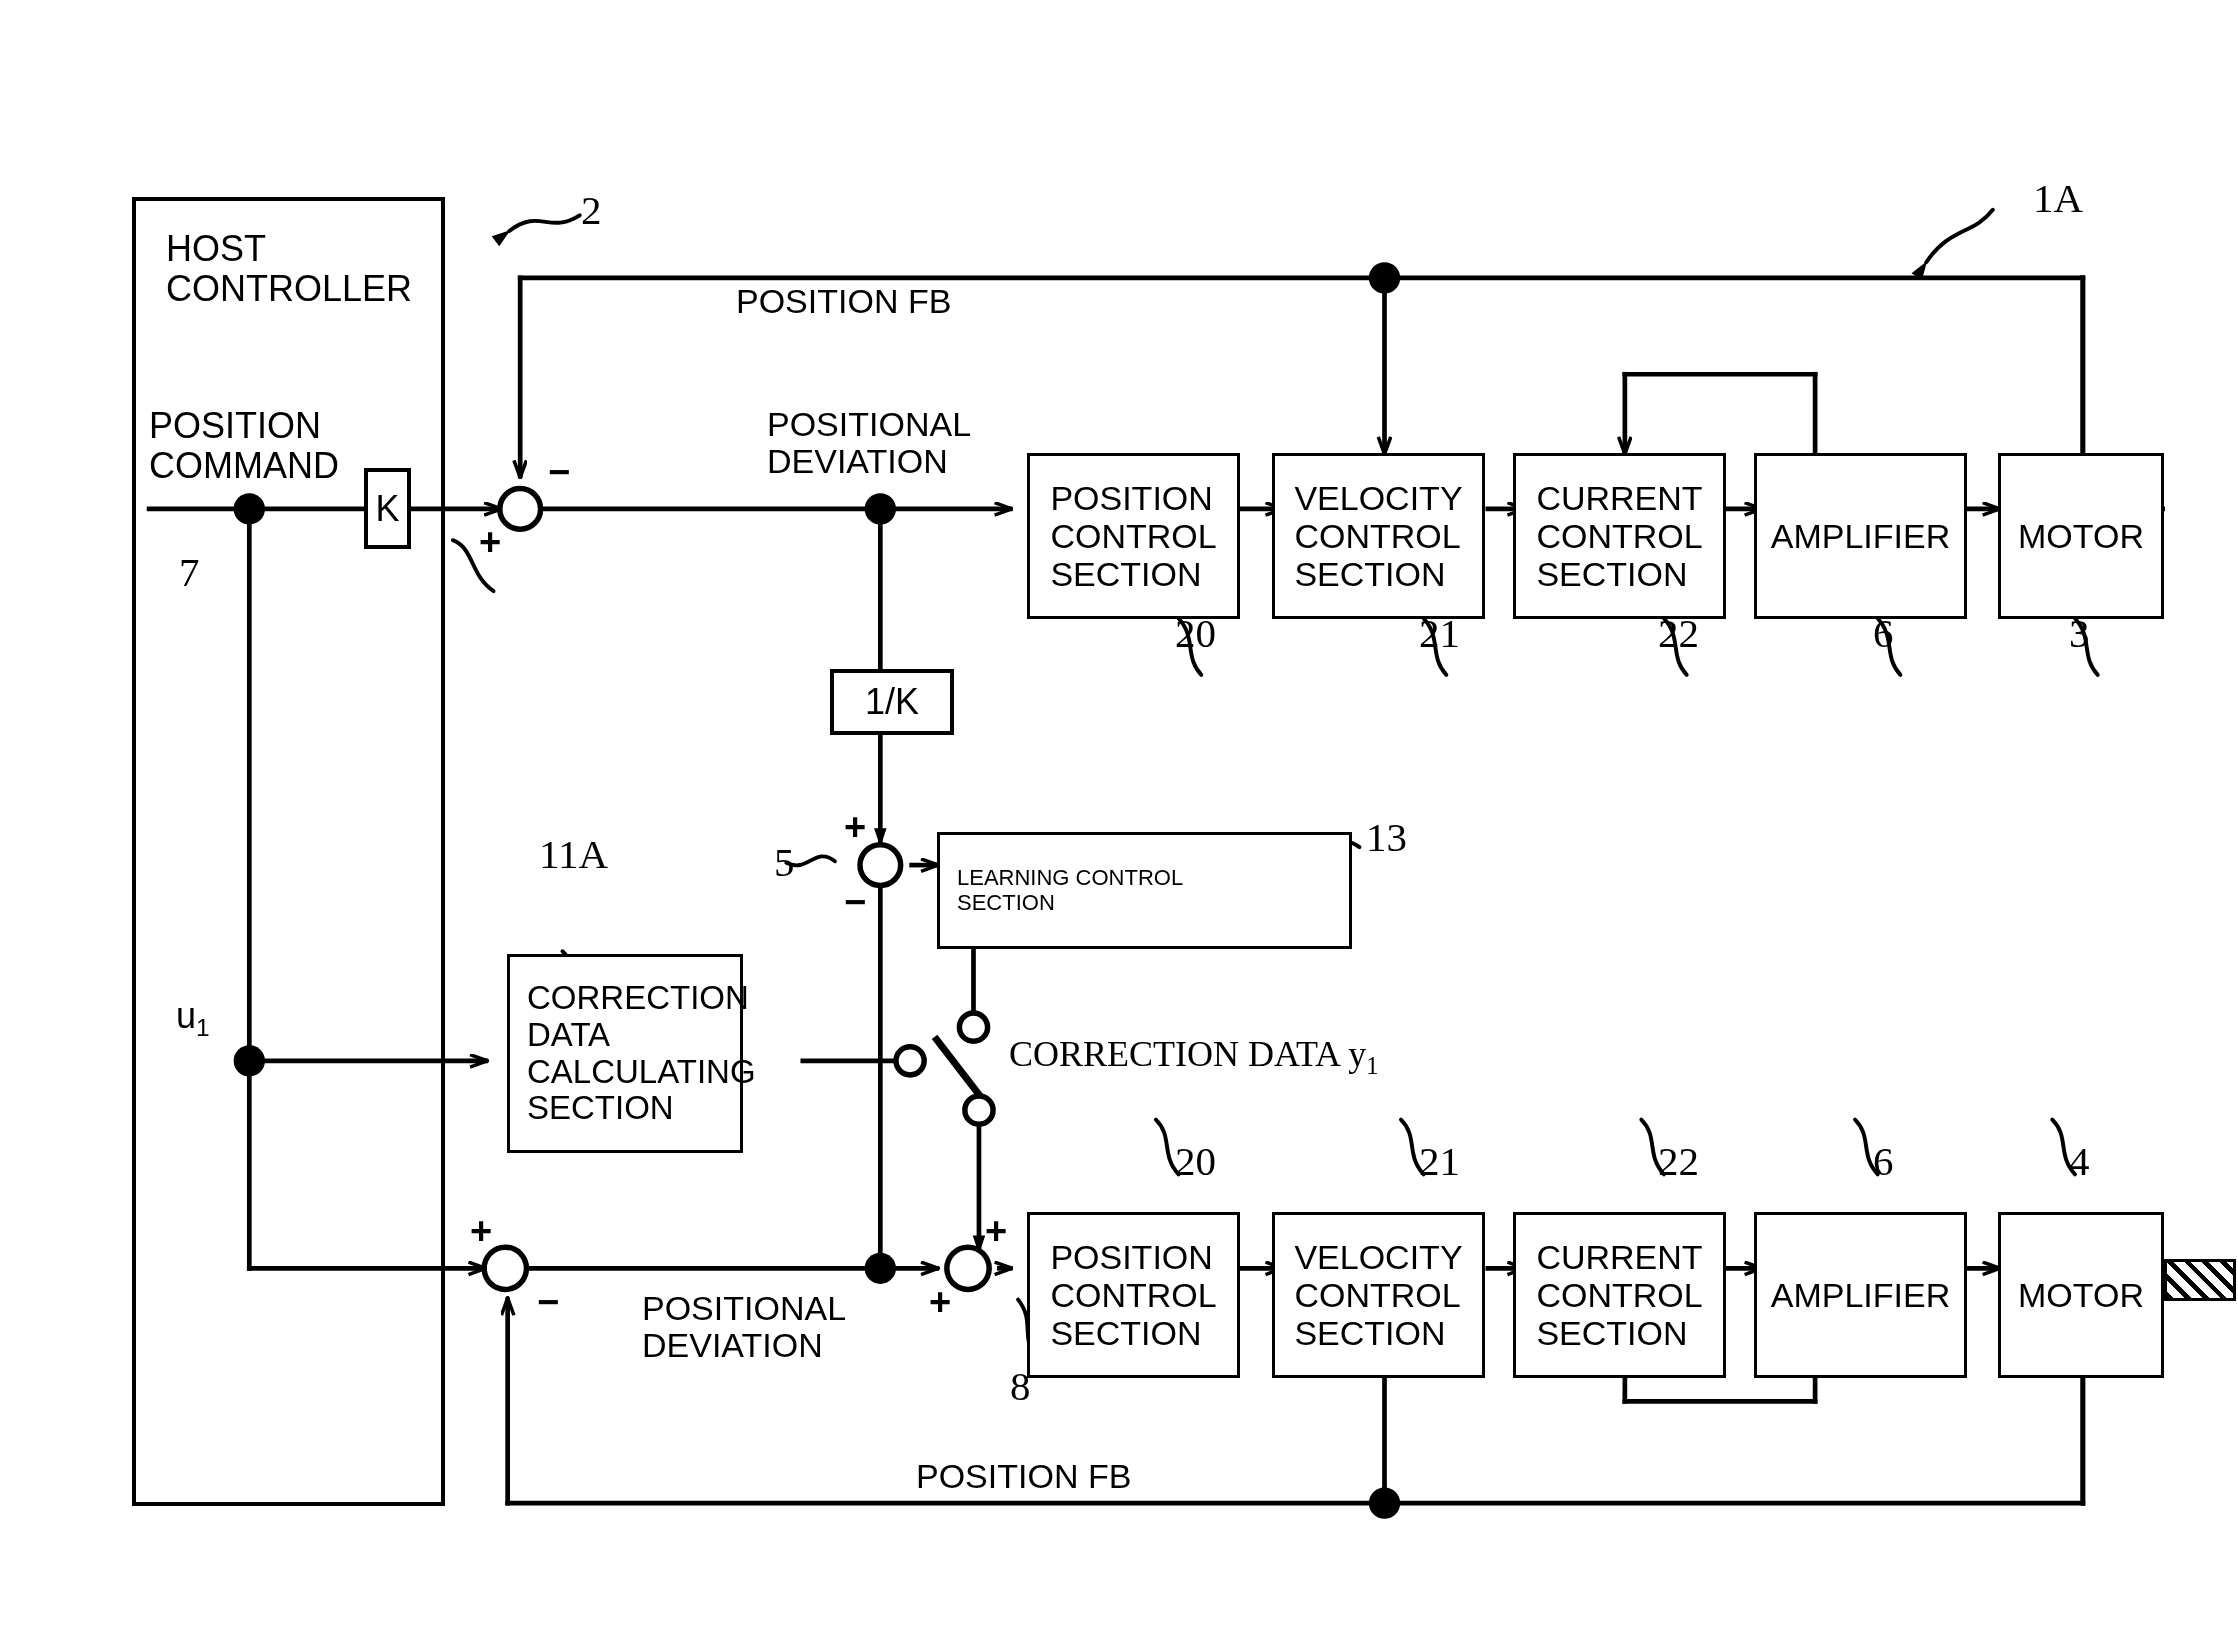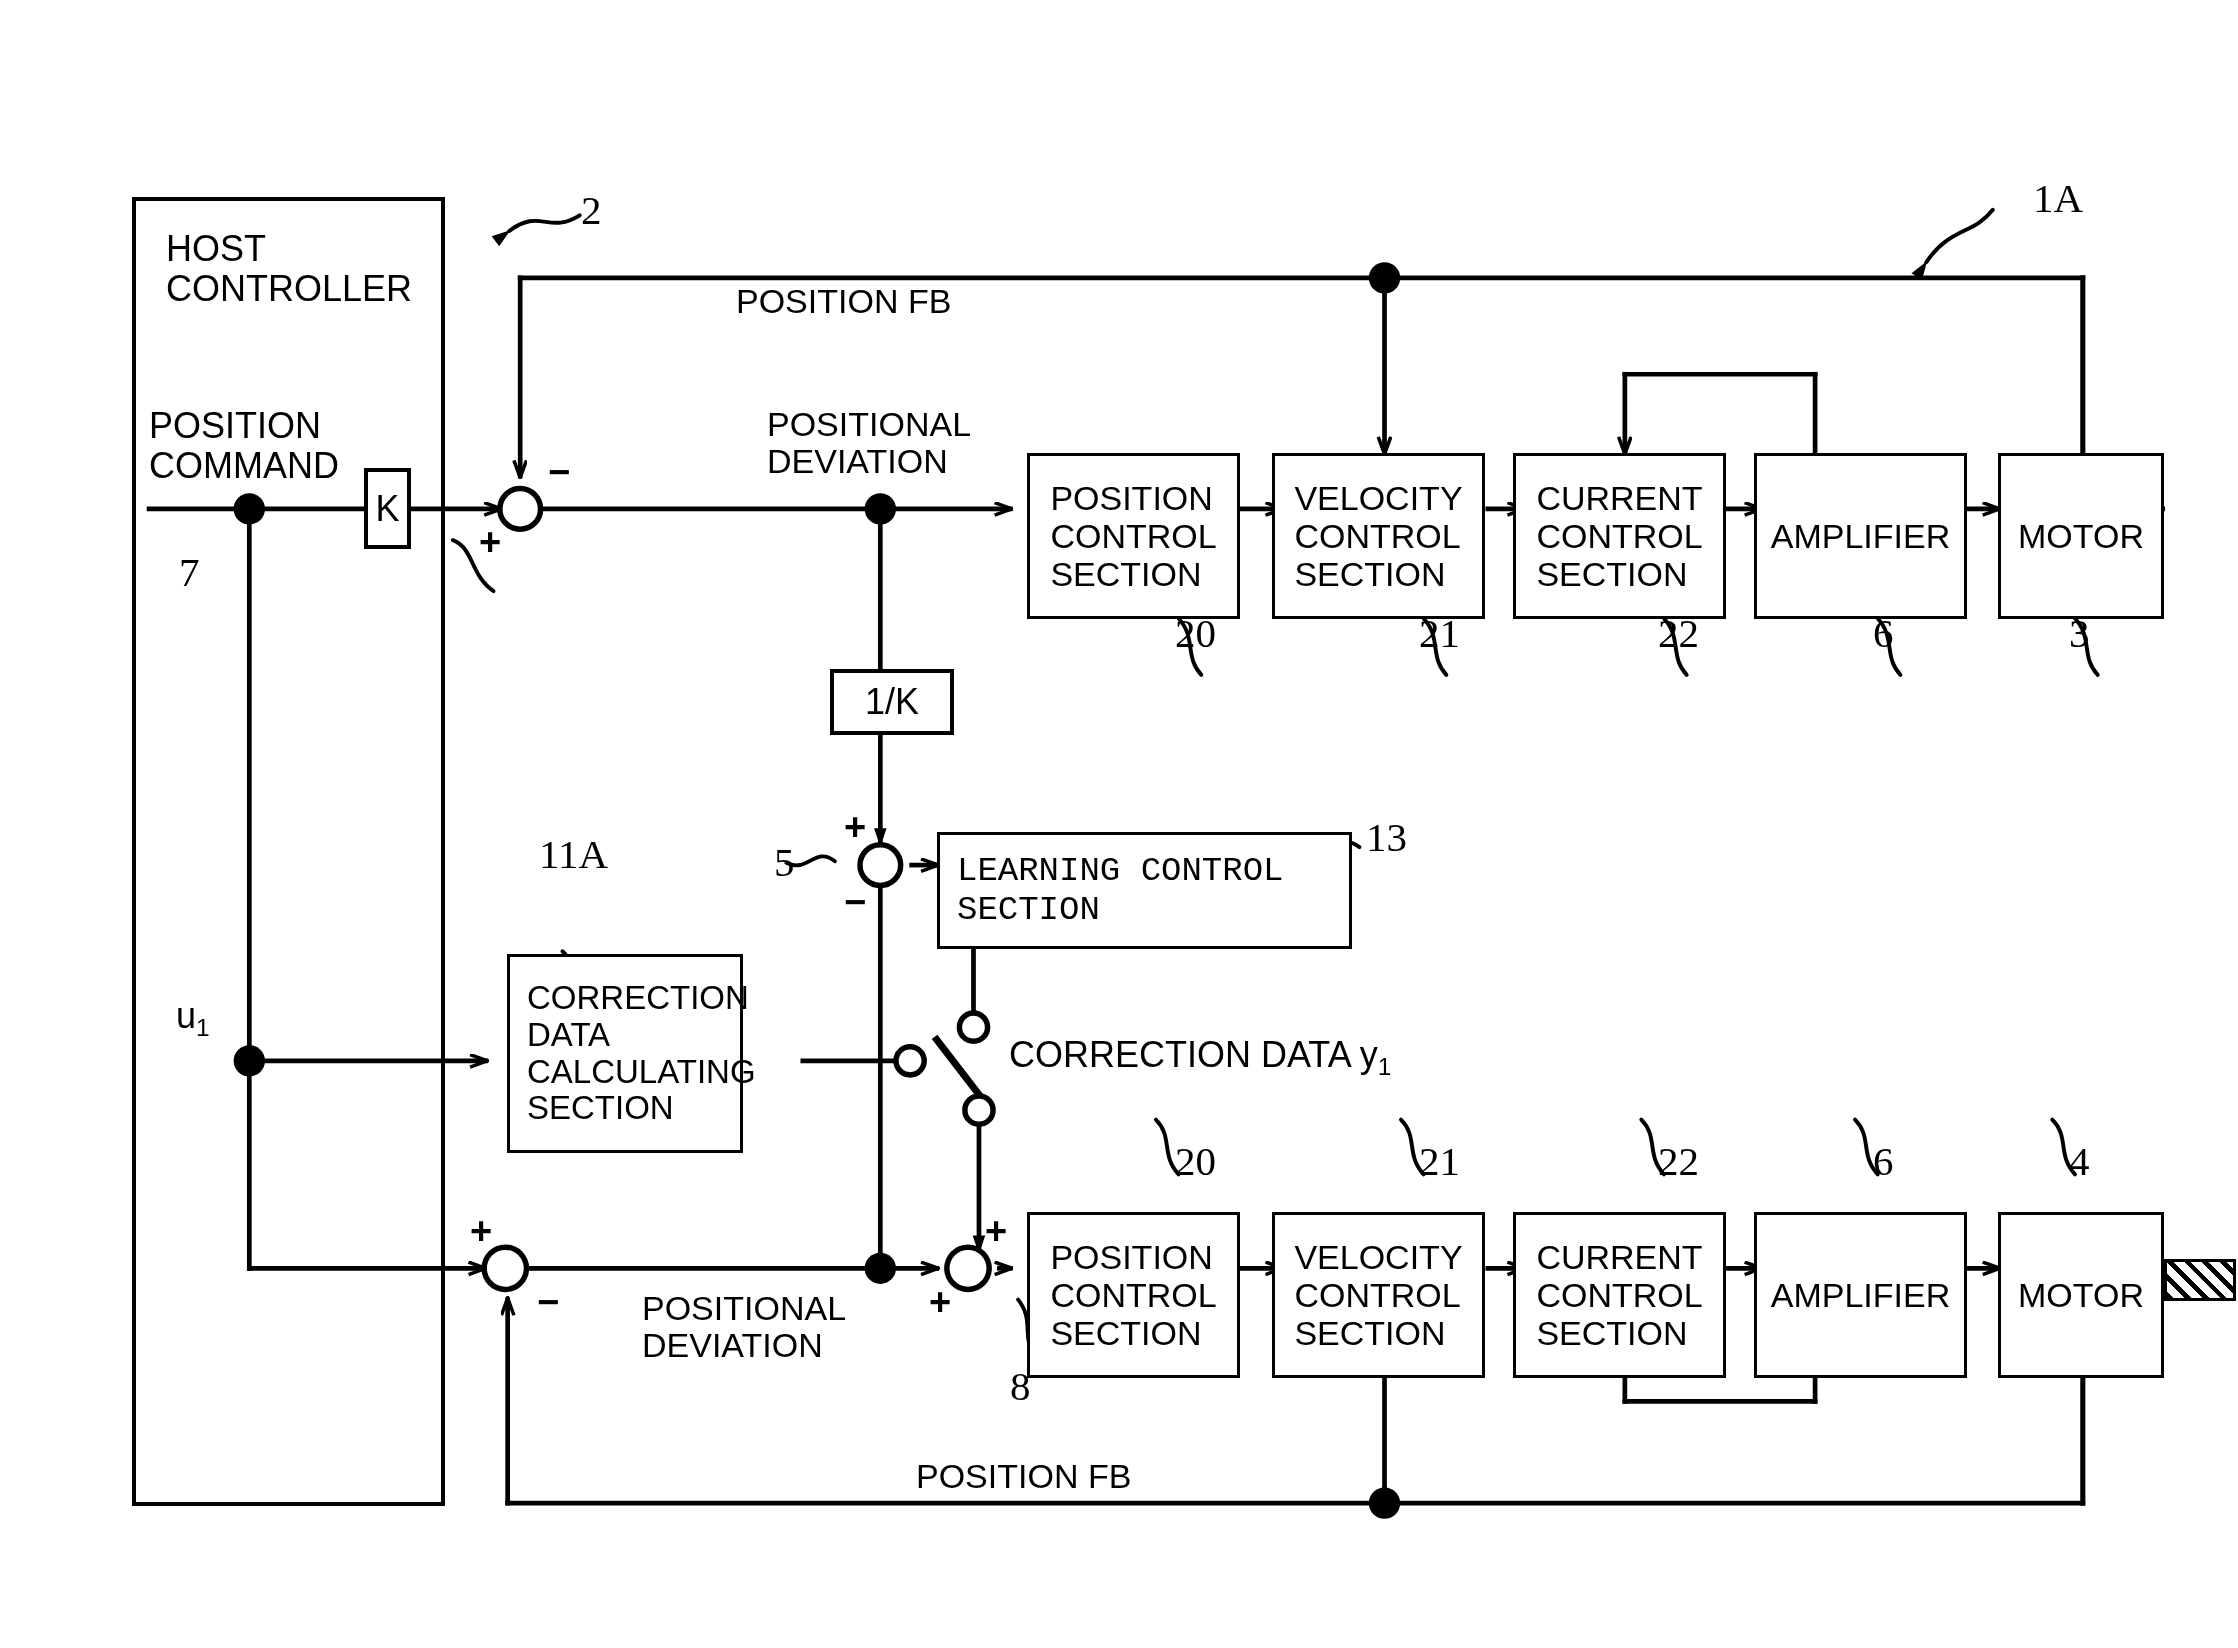--- a/index.html
+++ b/index.html
@@ -210,38 +210,38 @@
     </div>
   <div class="blk" style="left:1754px;top:1212px;width:213px;height:166px;">
     <div class="inner">AMPLIFIER</div>
     </div>
   <div class="blk" style="left:1998px;top:1212px;width:166px;height:166px;">
     <div class="inner">MOTOR</div>
     </div>
   <div class="hatch" style="left:2164px;top:1259px;width:72px;height:42px;"></div>
 
   <div class="blk lines" style="left:937px;top:832px;width:415px;height:117px;padding-left:17px;justify-content:flex-start;">
-    <div class="inner" style="font-size:34px;font-family:Liberation Mono, monospace;">LEARNING CONTROL
+    <div class="inner" style="font-size:22px;">LEARNING CONTROL
 SECTION</div>
     </div>
 
   <div class="blk lines" style="left:507px;top:954px;width:236px;height:199px;padding-left:17px;justify-content:flex-start;">
     <div class="inner" style="font-size:33px;">CORRECTION
 DATA
 CALCULATING
 SECTION</div>
     </div>
 
   <div class="lbl" style="left:736px;top:283px;">POSITION FB</div>
   <div class="lbl" style="left:767px;top:406px;">POSITIONAL
 DEVIATION</div>
   <div class="lbl" style="left:916px;top:1458px;">POSITION FB</div>
   <div class="lbl" style="left:642px;top:1290px;">POSITIONAL
 DEVIATION</div>
-  <div class="lbl" style="left:1009px;top:1035px;font-size:36px;"><span>CORRECTION DATA y</span><span class="sub">1</span></div>
+  <div class="lbl" style="left:1009px;top:1035px;font-size:36px;font-family:Liberation Serif, serif;"><span>CORRECTION DATA y</span><span class="sub">1</span></div>
 
   <div class="sign" style="left:548px;top:453px;">−</div>
   <div class="sign" style="left:479px;top:523px;">+</div>
 
   <div class="sign" style="left:844px;top:808px;">+</div>
   <div class="sign" style="left:844px;top:883px;">−</div>
 
   <div class="sign" style="left:470px;top:1212px;">+</div>
   <div class="sign" style="left:537px;top:1283px;">−</div>
 

